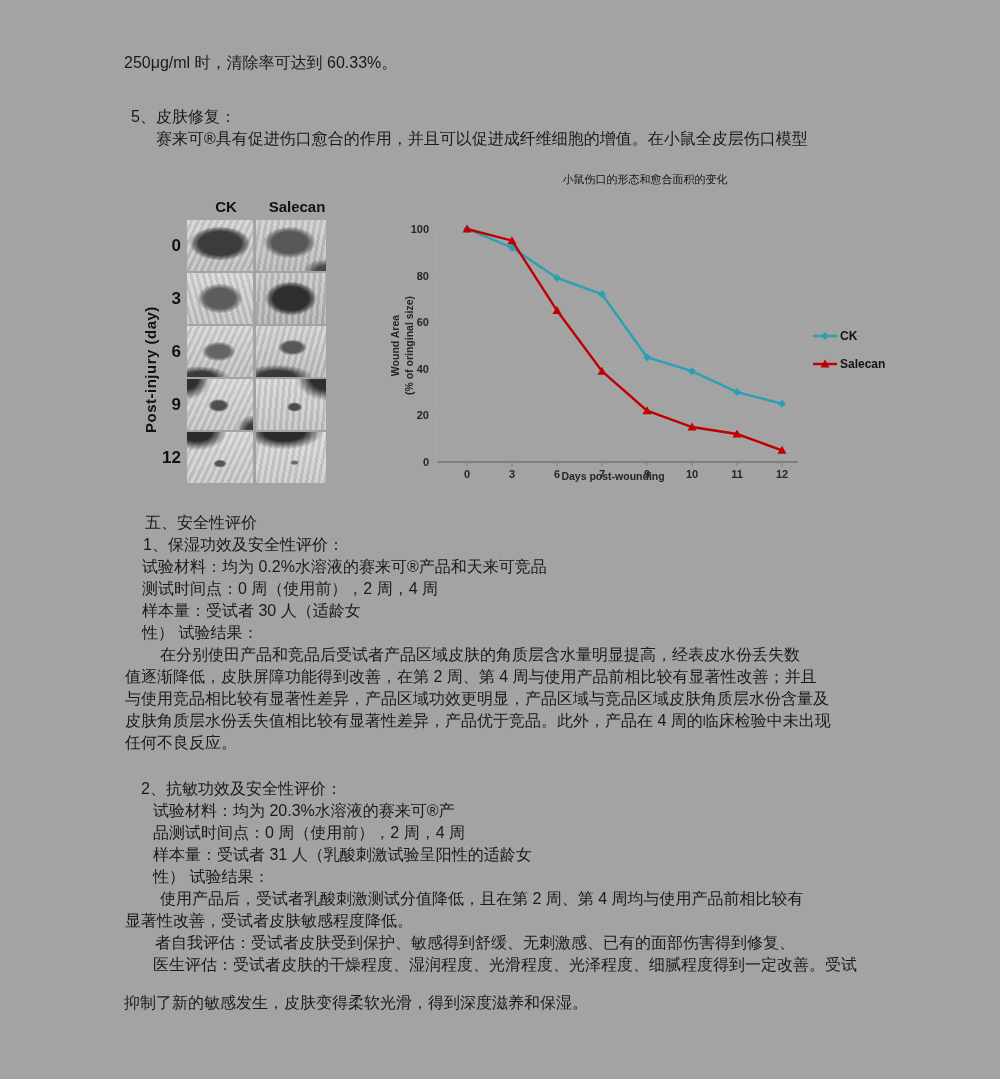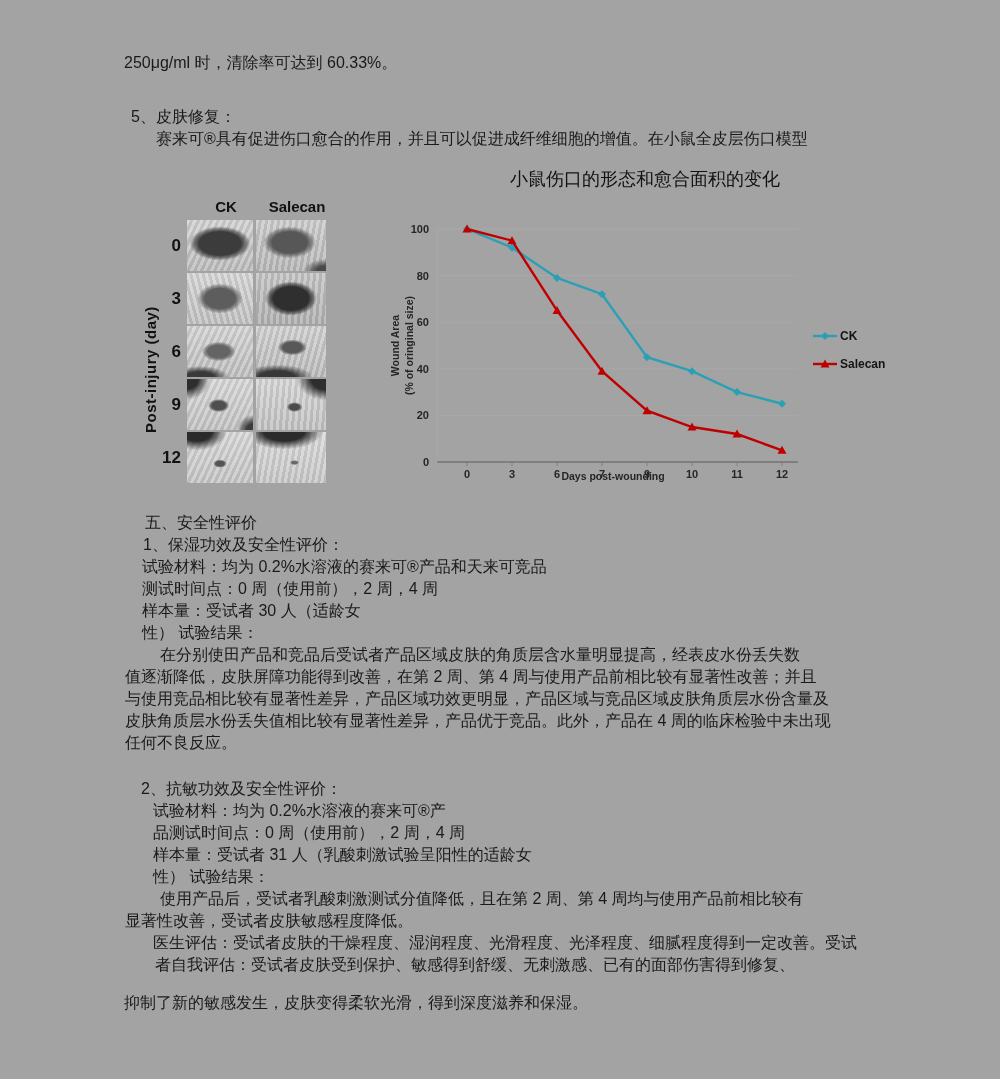--- a/index.html
+++ b/index.html
@@ -71,21 +71,21 @@
     radial-gradient(75% 60% at 15% 0%,#2b2b2b 0 30%,transparent 60%),
     repeating-linear-gradient(115deg,rgba(255,255,255,.18) 0 3px,rgba(0,0,0,.07) 3px 6px),
     linear-gradient(#d8d8d8,#c6c6c6);}
   .c-sa.r4{background:
     radial-gradient(8% 6% at 55% 60%,#6a6a6a 0 50%,transparent 80%),
     radial-gradient(90% 55% at 40% 0%,#2b2b2b 0 32%,transparent 62%),
     repeating-linear-gradient(100deg,rgba(255,255,255,.18) 0 3px,rgba(0,0,0,.07) 3px 6px),
     linear-gradient(#dadada,#c8c8c8);}
   
   .chart-wrap{position:absolute;left:385px;top:168px;width:600px;}
-  .chart-title{width:520px;text-align:center;font-size:18px;font-weight:500;color:#111;margin-bottom:0;font-family:Liberation Serif, serif;}
+  .chart-title{width:520px;text-align:center;font-size:11px;font-weight:500;color:#111;margin-bottom:0;font-family:Liberation Serif, serif;}
   .chart-svg text{font-family:"Liberation Sans","DejaVu Sans",sans-serif;}
   .chart-svg .tick{font-size:11px;font-weight:700;fill:#262626;}
   .chart-svg .axis-label{font-size:10.5px;font-weight:700;fill:#262626;}
   .chart-svg .legend{font-size:12px;font-weight:700;fill:#141414;}
   
   .body-text{position:absolute;left:124px;top:512px;width:800px;}
   .ind0{padding-left:0;}
   .ind1{padding-left:1px;}
   .ind17{padding-left:17px;}
   .ind18{padding-left:18px;}
@@ -212,25 +212,25 @@
     <div class="line ind18">测试时间点：0 周（使用前），2 周，4 周</div>
     <div class="line ind18">样本量：受试者 30 人（适龄女</div>
     <div class="line ind18">性） 试验结果：</div>
     <div class="line ind36">在分别使田产品和竞品后受试者产品区域皮肤的角质层含水量明显提高，经表皮水份丢失数</div>
     <div class="line ind1">值逐渐降低，皮肤屏障功能得到改善，在第 2 周、第 4 周与使用产品前相比较有显著性改善；并且</div>
     <div class="line ind1">与使用竞品相比较有显著性差异，产品区域功效更明显，产品区域与竞品区域皮肤角质层水份含量及</div>
     <div class="line ind1">皮肤角质层水份丢失值相比较有显著性差异，产品优于竞品。此外，产品在 4 周的临床检验中未出现</div>
     <div class="line ind1">任何不良反应。</div>
 
     <div class="line mt24 ind17">2、抗敏功效及安全性评价：</div>
-    <div class="line ind29">试验材料：均为 0.2%水溶液的赛来可®产</div>
+    <div class="line ind29">试验材料：均为 20.3%水溶液的赛来可®产</div>
     <div class="line ind29">品测试时间点：0 周（使用前），2 周，4 周</div>
     <div class="line ind29">样本量：受试者 31 人（乳酸刺激试验呈阳性的适龄女</div>
     <div class="line ind29">性） 试验结果：</div>
     <div class="line ind36">使用产品后，受试者乳酸刺激测试分值降低，且在第 2 周、第 4 周均与使用产品前相比较有</div>
     <div class="line ind1">显著性改善，受试者皮肤敏感程度降低。</div>
+    <div class="line ind31">者自我评估：受试者皮肤受到保护、敏感得到舒缓、无刺激感、已有的面部伤害得到修复、</div>
     <div class="line ind29">医生评估：受试者皮肤的干燥程度、湿润程度、光滑程度、光泽程度、细腻程度得到一定改善。受试</div>
-    <div class="line ind31">者自我评估：受试者皮肤受到保护、敏感得到舒缓、无刺激感、已有的面部伤害得到修复、</div>
 
     <div class="line mt16 ind0">抑制了新的敏感发生，皮肤变得柔软光滑，得到深度滋养和保湿。</div>
   </div>
 
 </div>
 
 </body></html>

